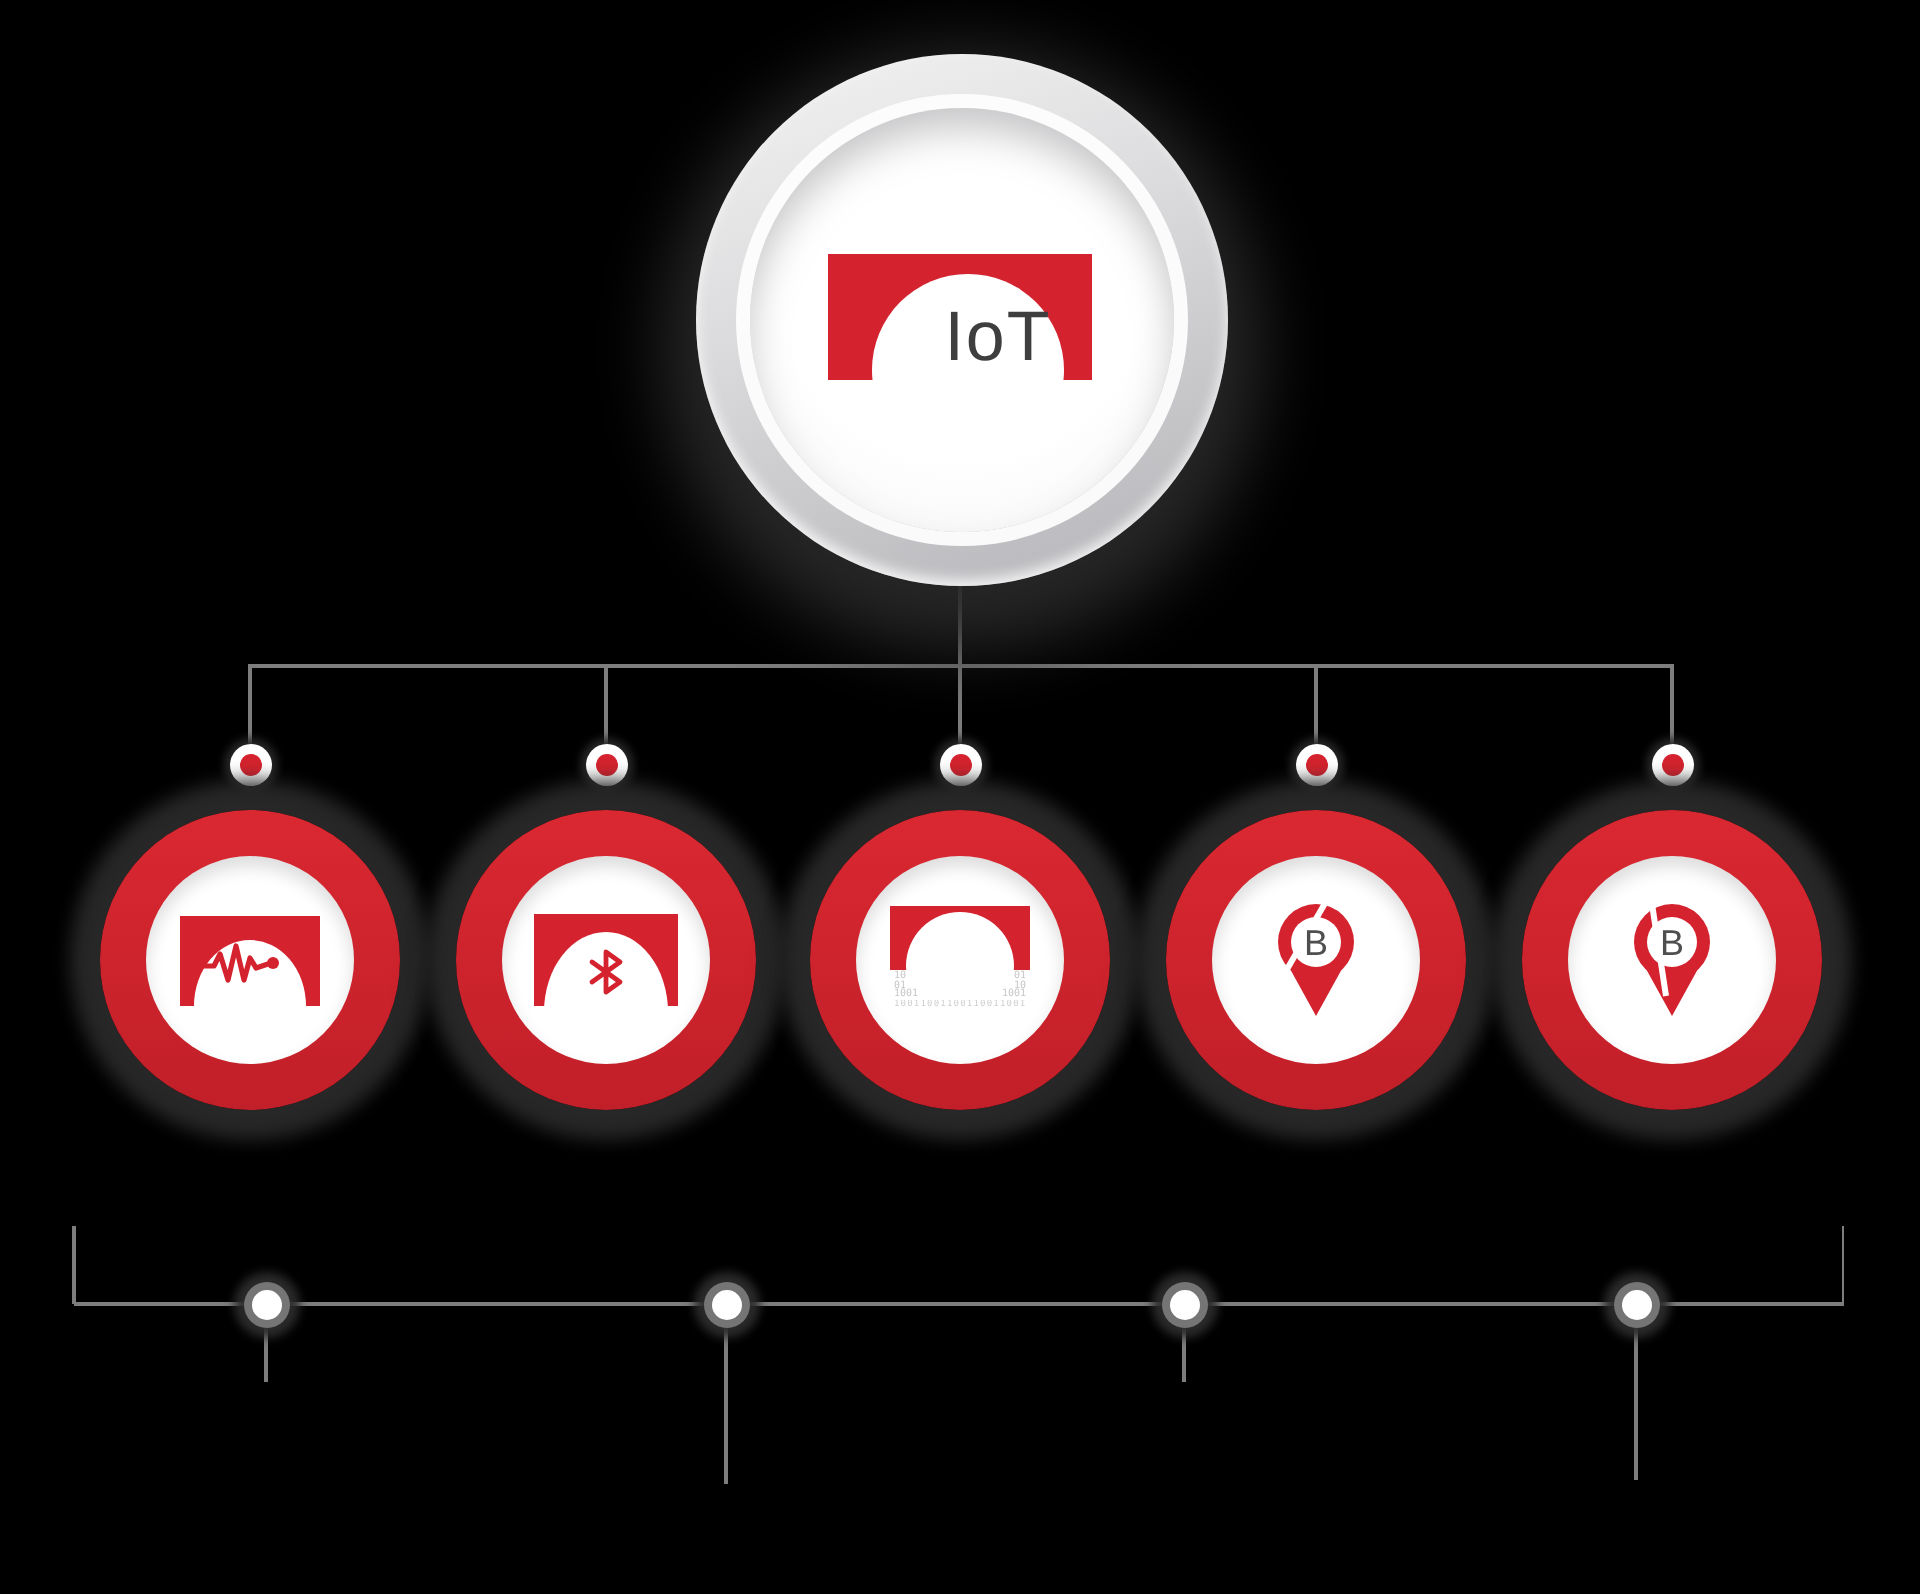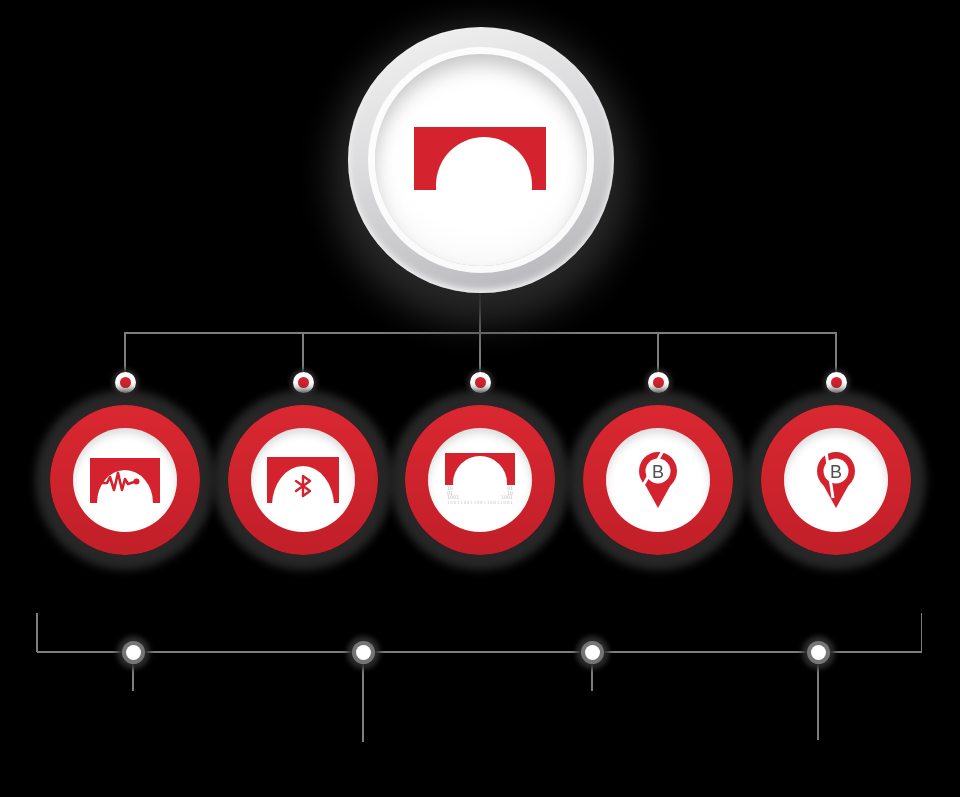--- a/index.html
+++ b/index.html
@@ -85,20 +85,21 @@
 <div class="line" style="left:657.25px;top:332px;width:1.5px;height:40px;"></div>
 <div class="line" style="left:835.25px;top:332px;width:1.5px;height:40px;"></div>
 
 <div class="abs hub-outer"></div>
 <div class="abs hub-inner"></div>
 <div class="abs hub-logo">
   <svg width="132" height="63" viewBox="0 0 132 63">
     <rect x="0" y="0" width="132" height="63" fill="#d4232e"></rect>
     <circle cx="70" cy="58" r="48" fill="#ffffff"></circle>
   </svg>
+  <div class="hub-logo-label">IoT</div>
 </div>
 
 <div class="t-node" style="left:114.5px;top:371.5px;">
     <span class="dot"></span>
   </div>
 <div class="t-node" style="left:292.5px;top:371.5px;">
     <span class="dot"></span>
   </div>
 <div class="t-node" style="left:469.5px;top:371.5px;">
     <span class="dot"></span>

